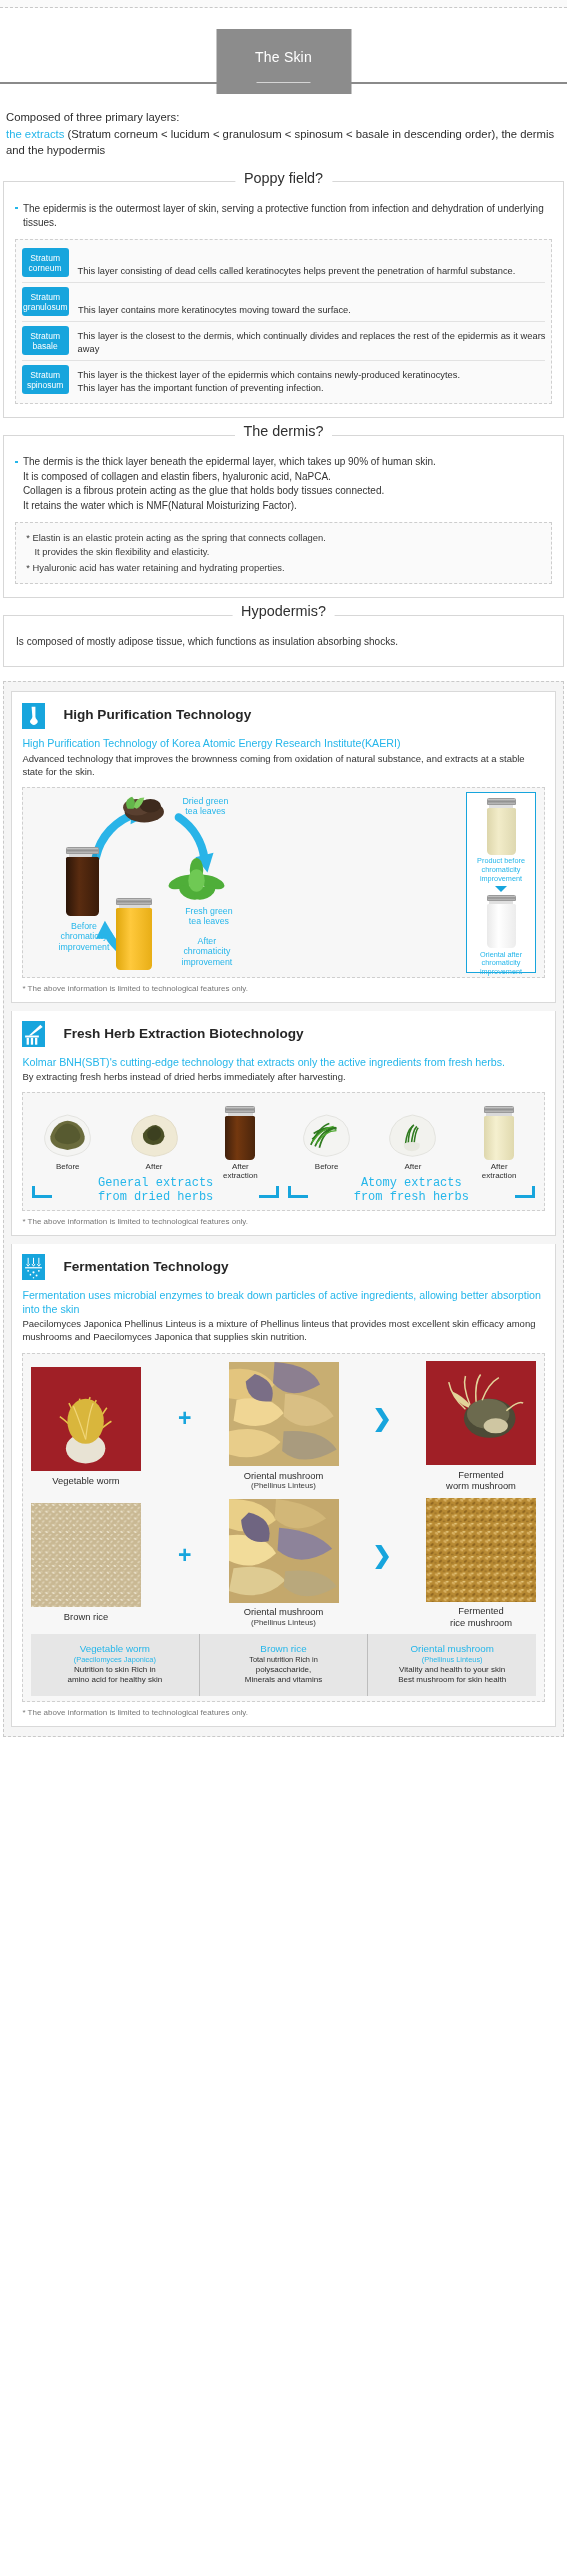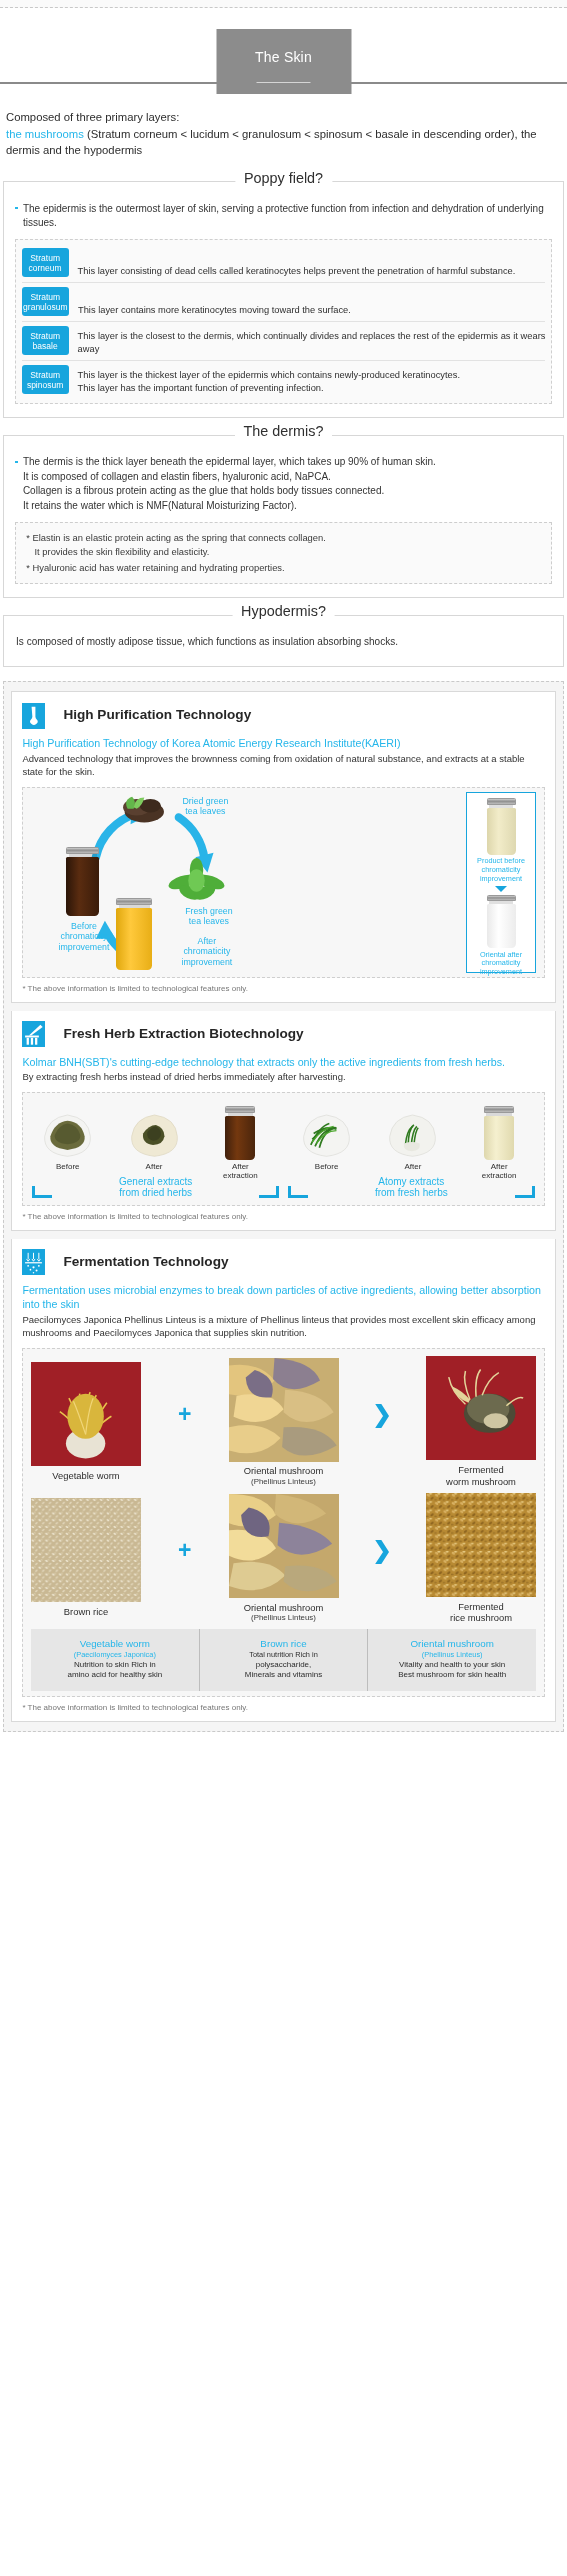--- a/index.html
+++ b/index.html
@@ -326,24 +326,25 @@
     position: absolute;
     top: 0;
     width: 16.6px;
     height: 9.8px;
     border-bottom: 3px solid #17a5dd;
   }
   .bracket-group .bk::before { left: 4.5px; border-left: 3px solid #17a5dd; }
   .bracket-group .bk::after  { right: 4.5px; border-right: 3px solid #17a5dd; }
   .bracket-label {
     color: #25b6ea;
-    font-size: 10px;
+    font-size: 12px;
     line-height: 1.18;
     margin-top: -19.7px;
     position: relative;
+    font-family: Liberation Mono, monospace;
   }
 
   
   .ferm-fig { padding: 7.6px 7.6px 4.5px 7.6px; }
   .ferm-row {
     display: flex;
     align-items: center;
     margin-bottom: 6px;
   }
   .ferm-cell {
@@ -418,21 +419,21 @@
     <div class="title-rule"></div>
     <div class="title-box">
       <div class="t">The Skin</div>
       <div class="title-underline"></div>
     </div>
   </div>
 
   <div class="intro">
     <div class="line1">Composed of three primary layers:</div>
     <div>
-      <span class="accent">the mushrooms</span><span> (Stratum corneum &lt; lucidum &lt; granulosum &lt; spinosum &lt; basale in descending order), the dermis and the hypodermis</span>
+      <span class="accent">the extracts</span><span> (Stratum corneum &lt; lucidum &lt; granulosum &lt; spinosum &lt; basale in descending order), the dermis and the hypodermis</span>
     </div>
   </div>
 
   <div class="section">
     <div class="legend">Poppy field?</div>
     <div class="sec-body bullet-row">The epidermis is the outermost layer of skin, serving a protective function from infection and dehydration of underlying tissues.</div>
 
     <div class="strat-table">
       <div class="strat-row justify">
         <div class="strat-badge">Stratum corneum</div>

